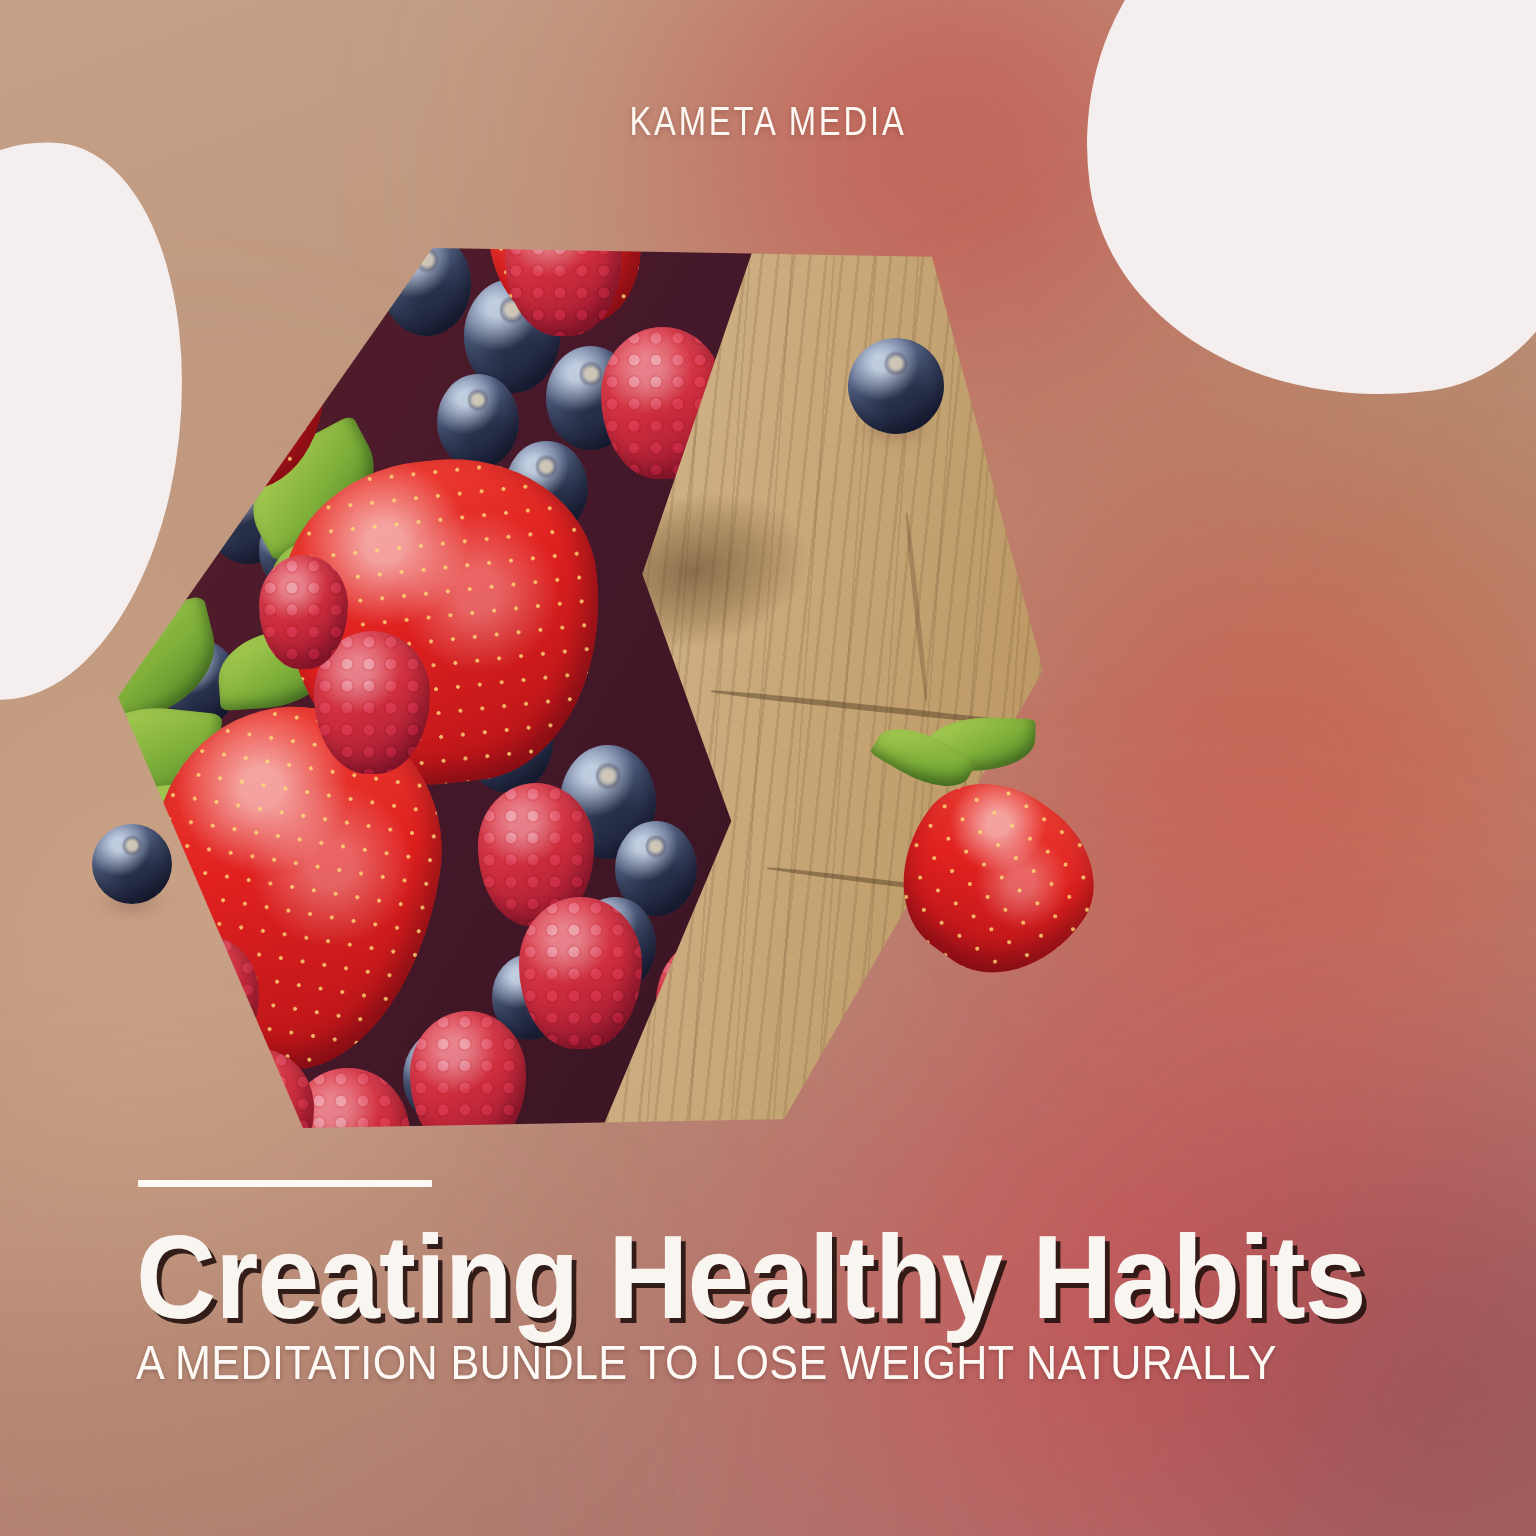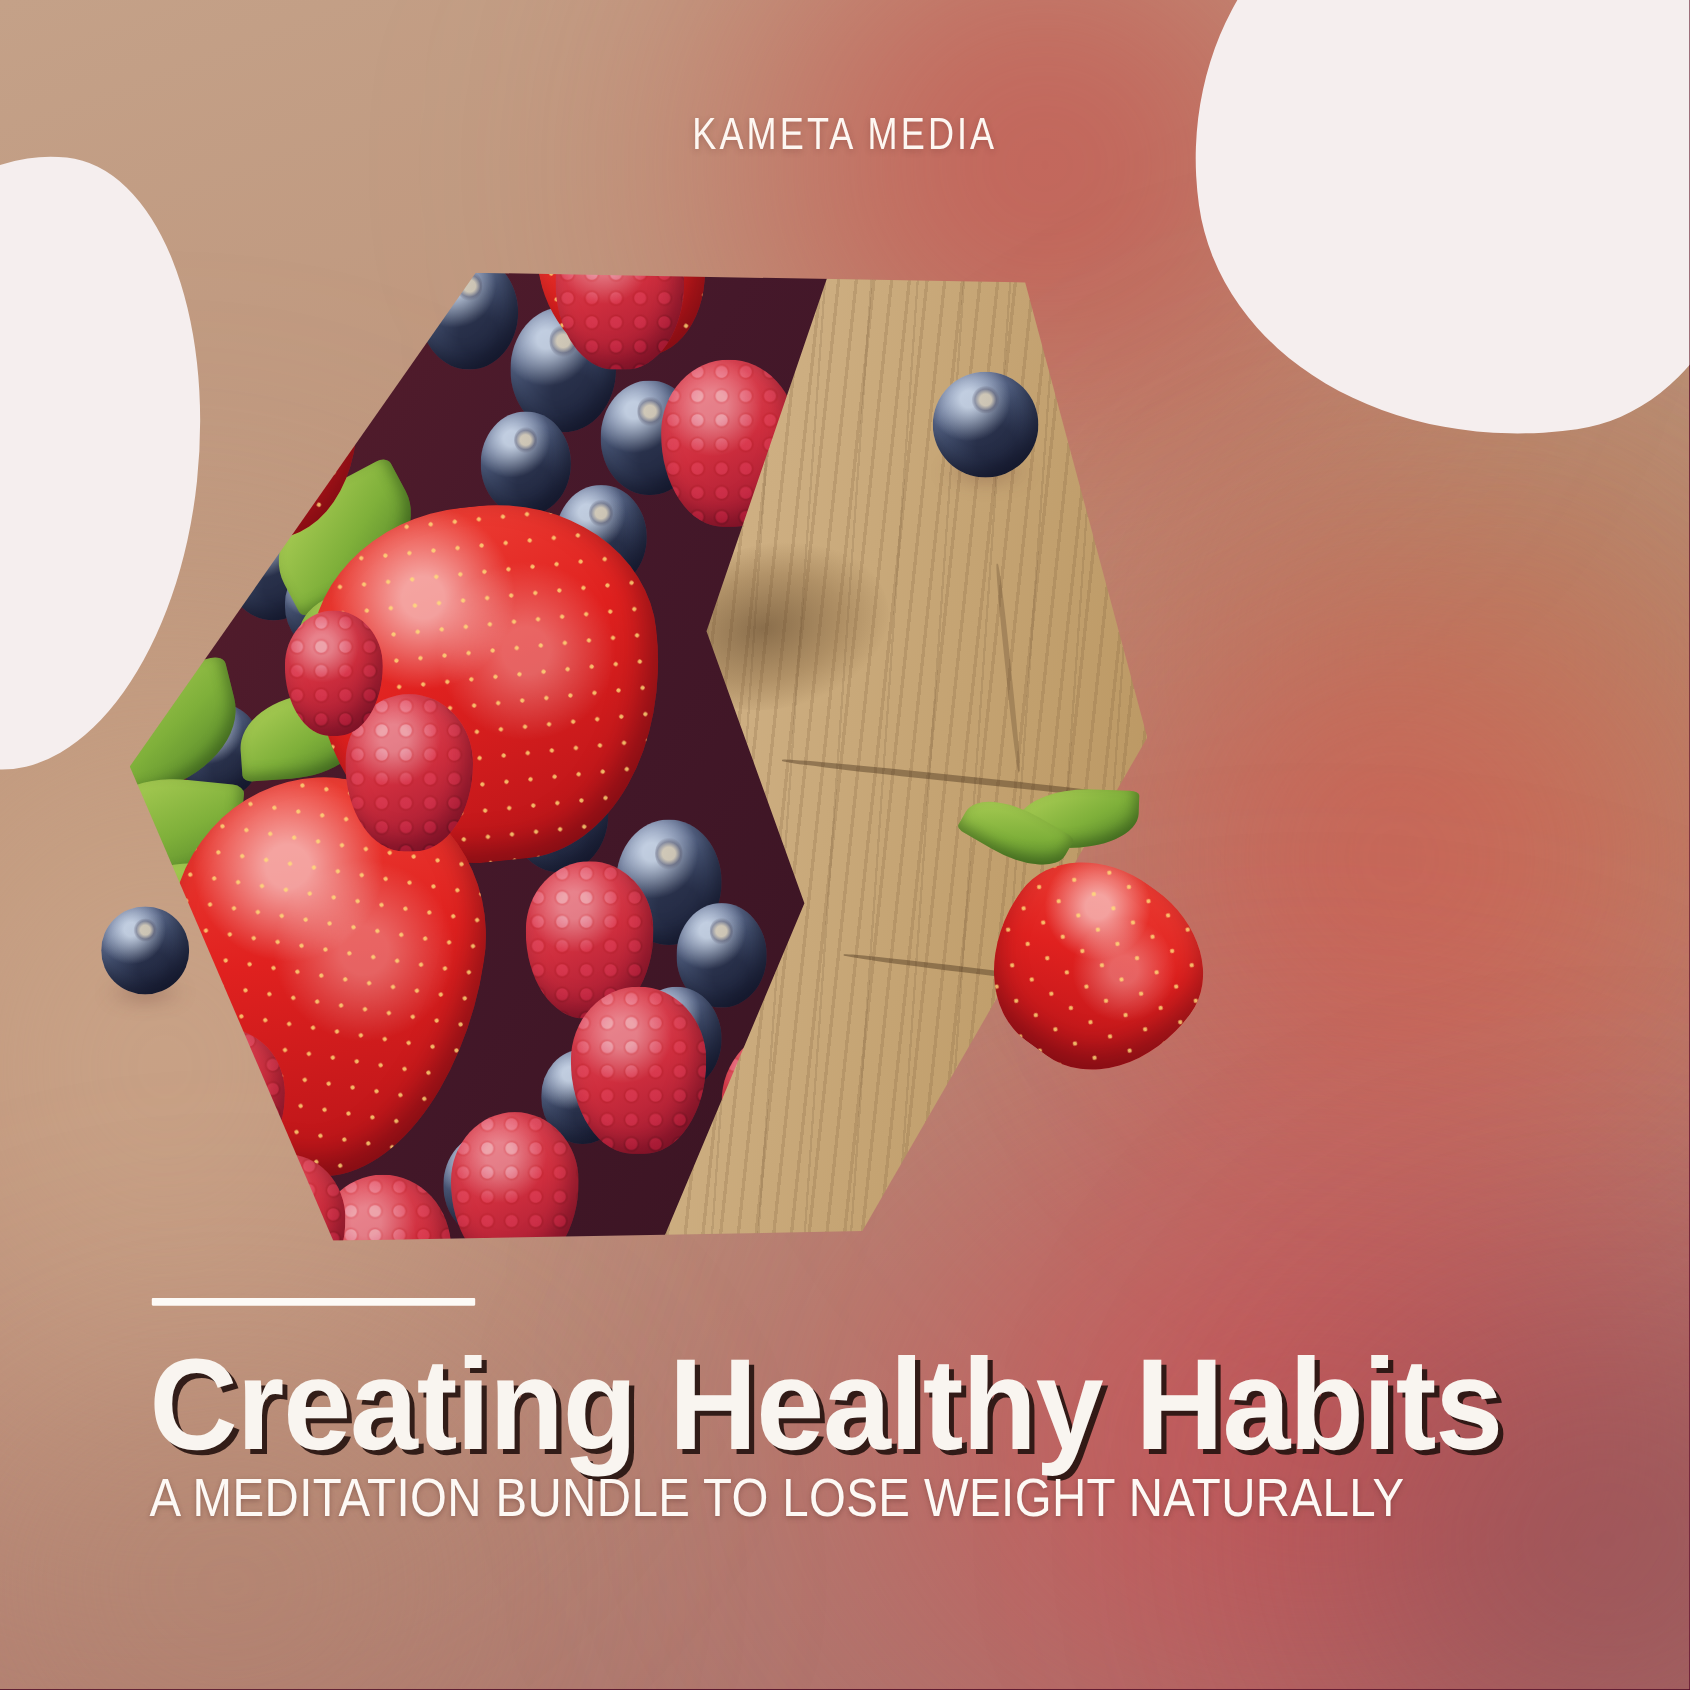--- a/index.html
+++ b/index.html
@@ -3,21 +3,21 @@
 <meta charset="utf-8">
 <style>
   html,body{margin:0;padding:0;background:#000;}
   *{box-sizing:border-box;}
 
   #cover{
     position:relative;
     width:1536px;height:1536px;
     overflow:hidden;
     font-family:"Liberation Sans", sans-serif;
-    background:#be185d;
+    background:#8b5cf6;
   }
 
   
   .bg-base{
     position:absolute;inset:0;
     background:
       linear-gradient(160deg,#c4a188 0%,#bd9379 38%,#b98876 60%,#a96f6b 100%);
   }
   .bg-blob{position:absolute;filter:blur(120px);border-radius:50%;}
   .bg-red-top{

